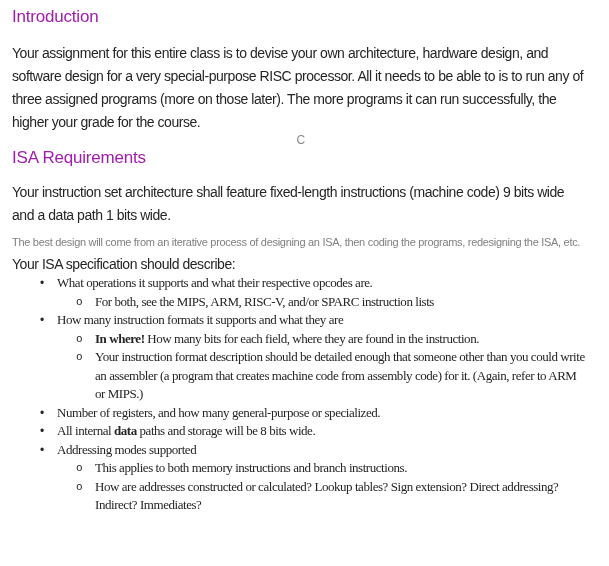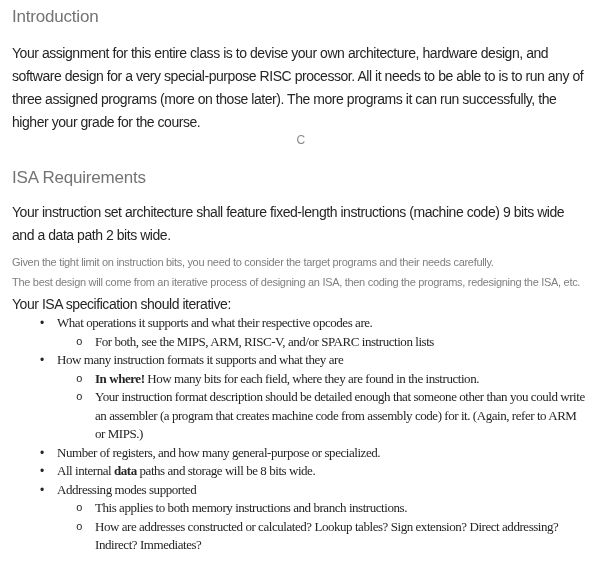--- a/index.html
+++ b/index.html
@@ -17,24 +17,24 @@
     padding: 6px 20px 0 12px;
     font-family: "Liberation Sans", sans-serif;
     font-size: 13px;
     color: #252525;
     letter-spacing: -0.45px;
   }
   .h {
     font-size: 17px;
     line-height: 22px;
     font-weight: 400;
-    color: #737373;
+    color: #a21caf;
     letter-spacing: -0.2px;
   }
-  .h2 { margin-top: 20px; }
+  .h2 { margin-top: 0; }
   .para {
     font-size: 14px;
     line-height: 23px;
   }
   .p1 { margin-top: 14px; }
   .p2 { margin-top: 12px; }
   .stray {
     text-align: center;
     color: #8a8a8a;
     font-size: 12px;
@@ -84,28 +84,27 @@
 <div class="page">
 
   <div class="h h1">Introduction</div>
 
   <div class="para p1">Your assignment for this entire class is to devise your own architecture, hardware design, and software design for a very special-purpose RISC processor. All it needs to be able to is to run any of three assigned programs (more on those later). The more programs it can run successfully, the higher your grade for the course.</div>
 
   <div class="stray">C</div>
 
   <div class="h h2">ISA Requirements</div>
 
-  <div class="para p2">Your instruction set architecture shall feature fixed-length instructions (machine code) 9 bits wide and a data path 2 bits wide.</div>
+  <div class="para p2">Your instruction set architecture shall feature fixed-length instructions (machine code) 9 bits wide and a data path 1 bits wide.</div>
 
   <div class="note">
-    <div>Given the tight limit on instruction bits, you need to consider the target programs and their needs carefully.</div>
     <div>The best design will come from an iterative process of designing an ISA, then coding the programs, redesigning the ISA, etc.</div>
   </div>
 
-  <div class="para p3">Your ISA specification should iterative:</div>
+  <div class="para p3">Your ISA specification should describe:</div>
 
   <div class="list">
 
     <div class="li l1">
       <span class="marker">•</span>
       <div class="li-text"><span>What operations it supports and what their respective opcodes are.</span></div>
     </div>
 
     <div class="li l2">
       <span class="marker">o</span>

